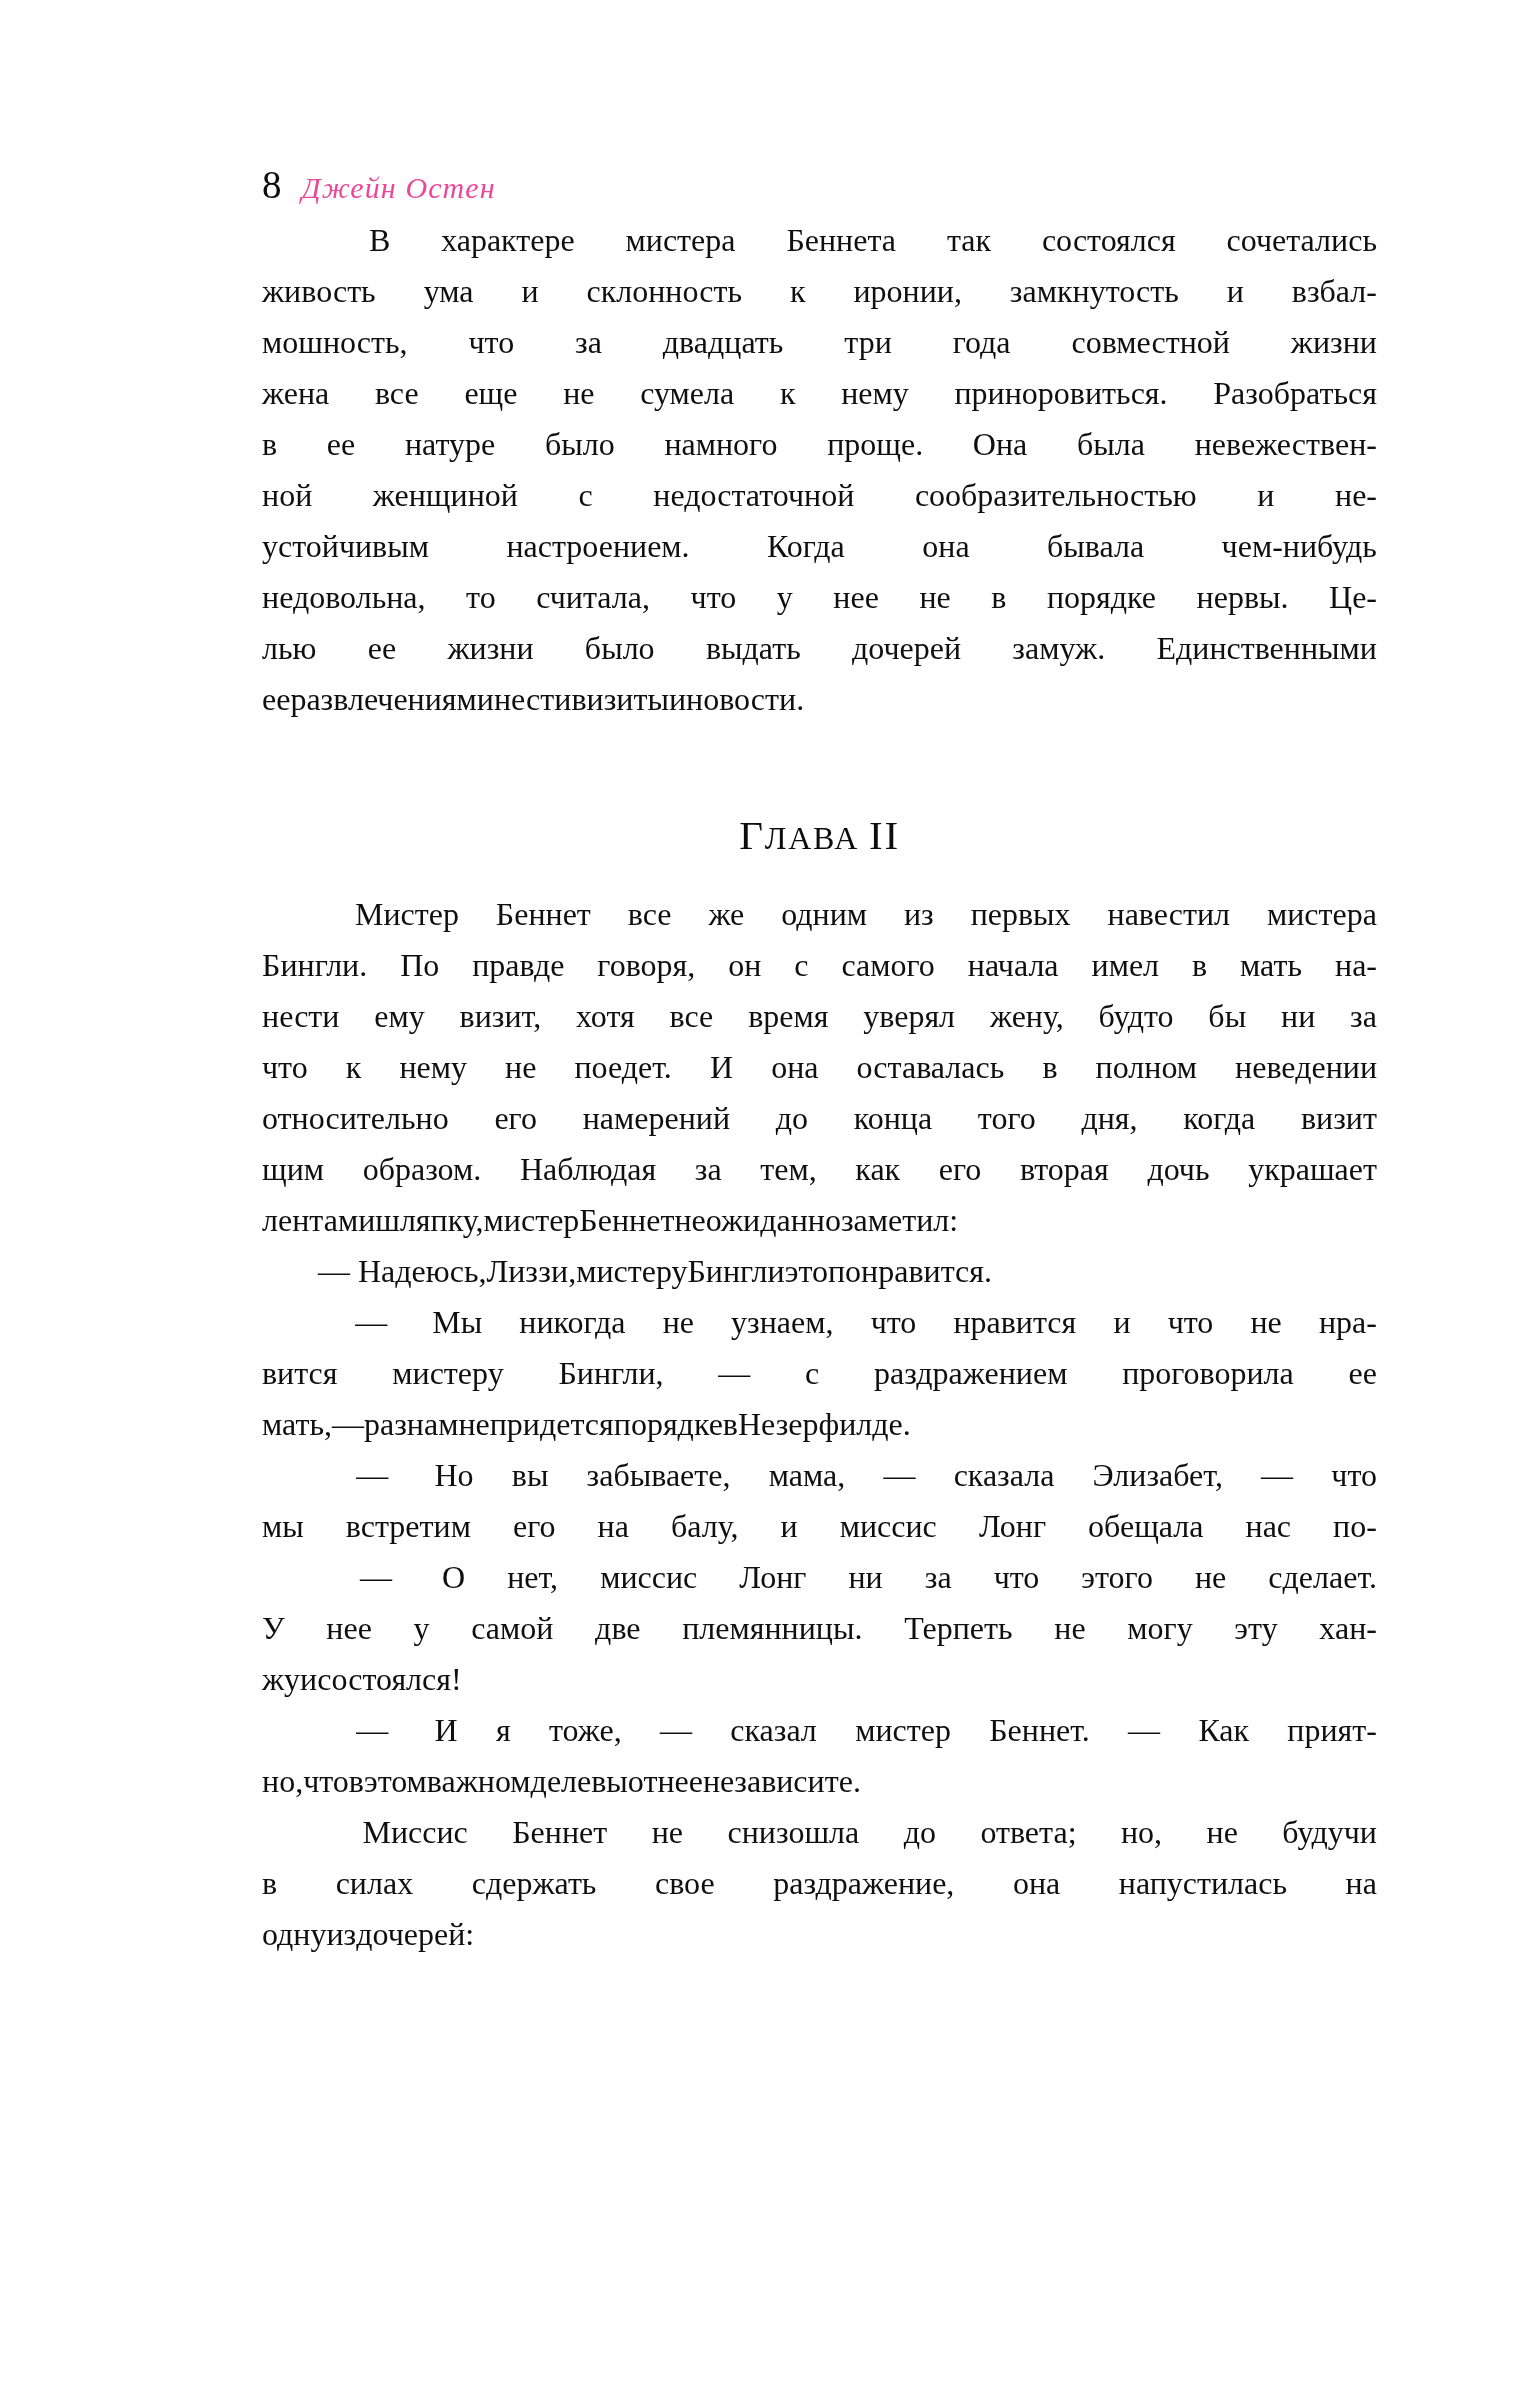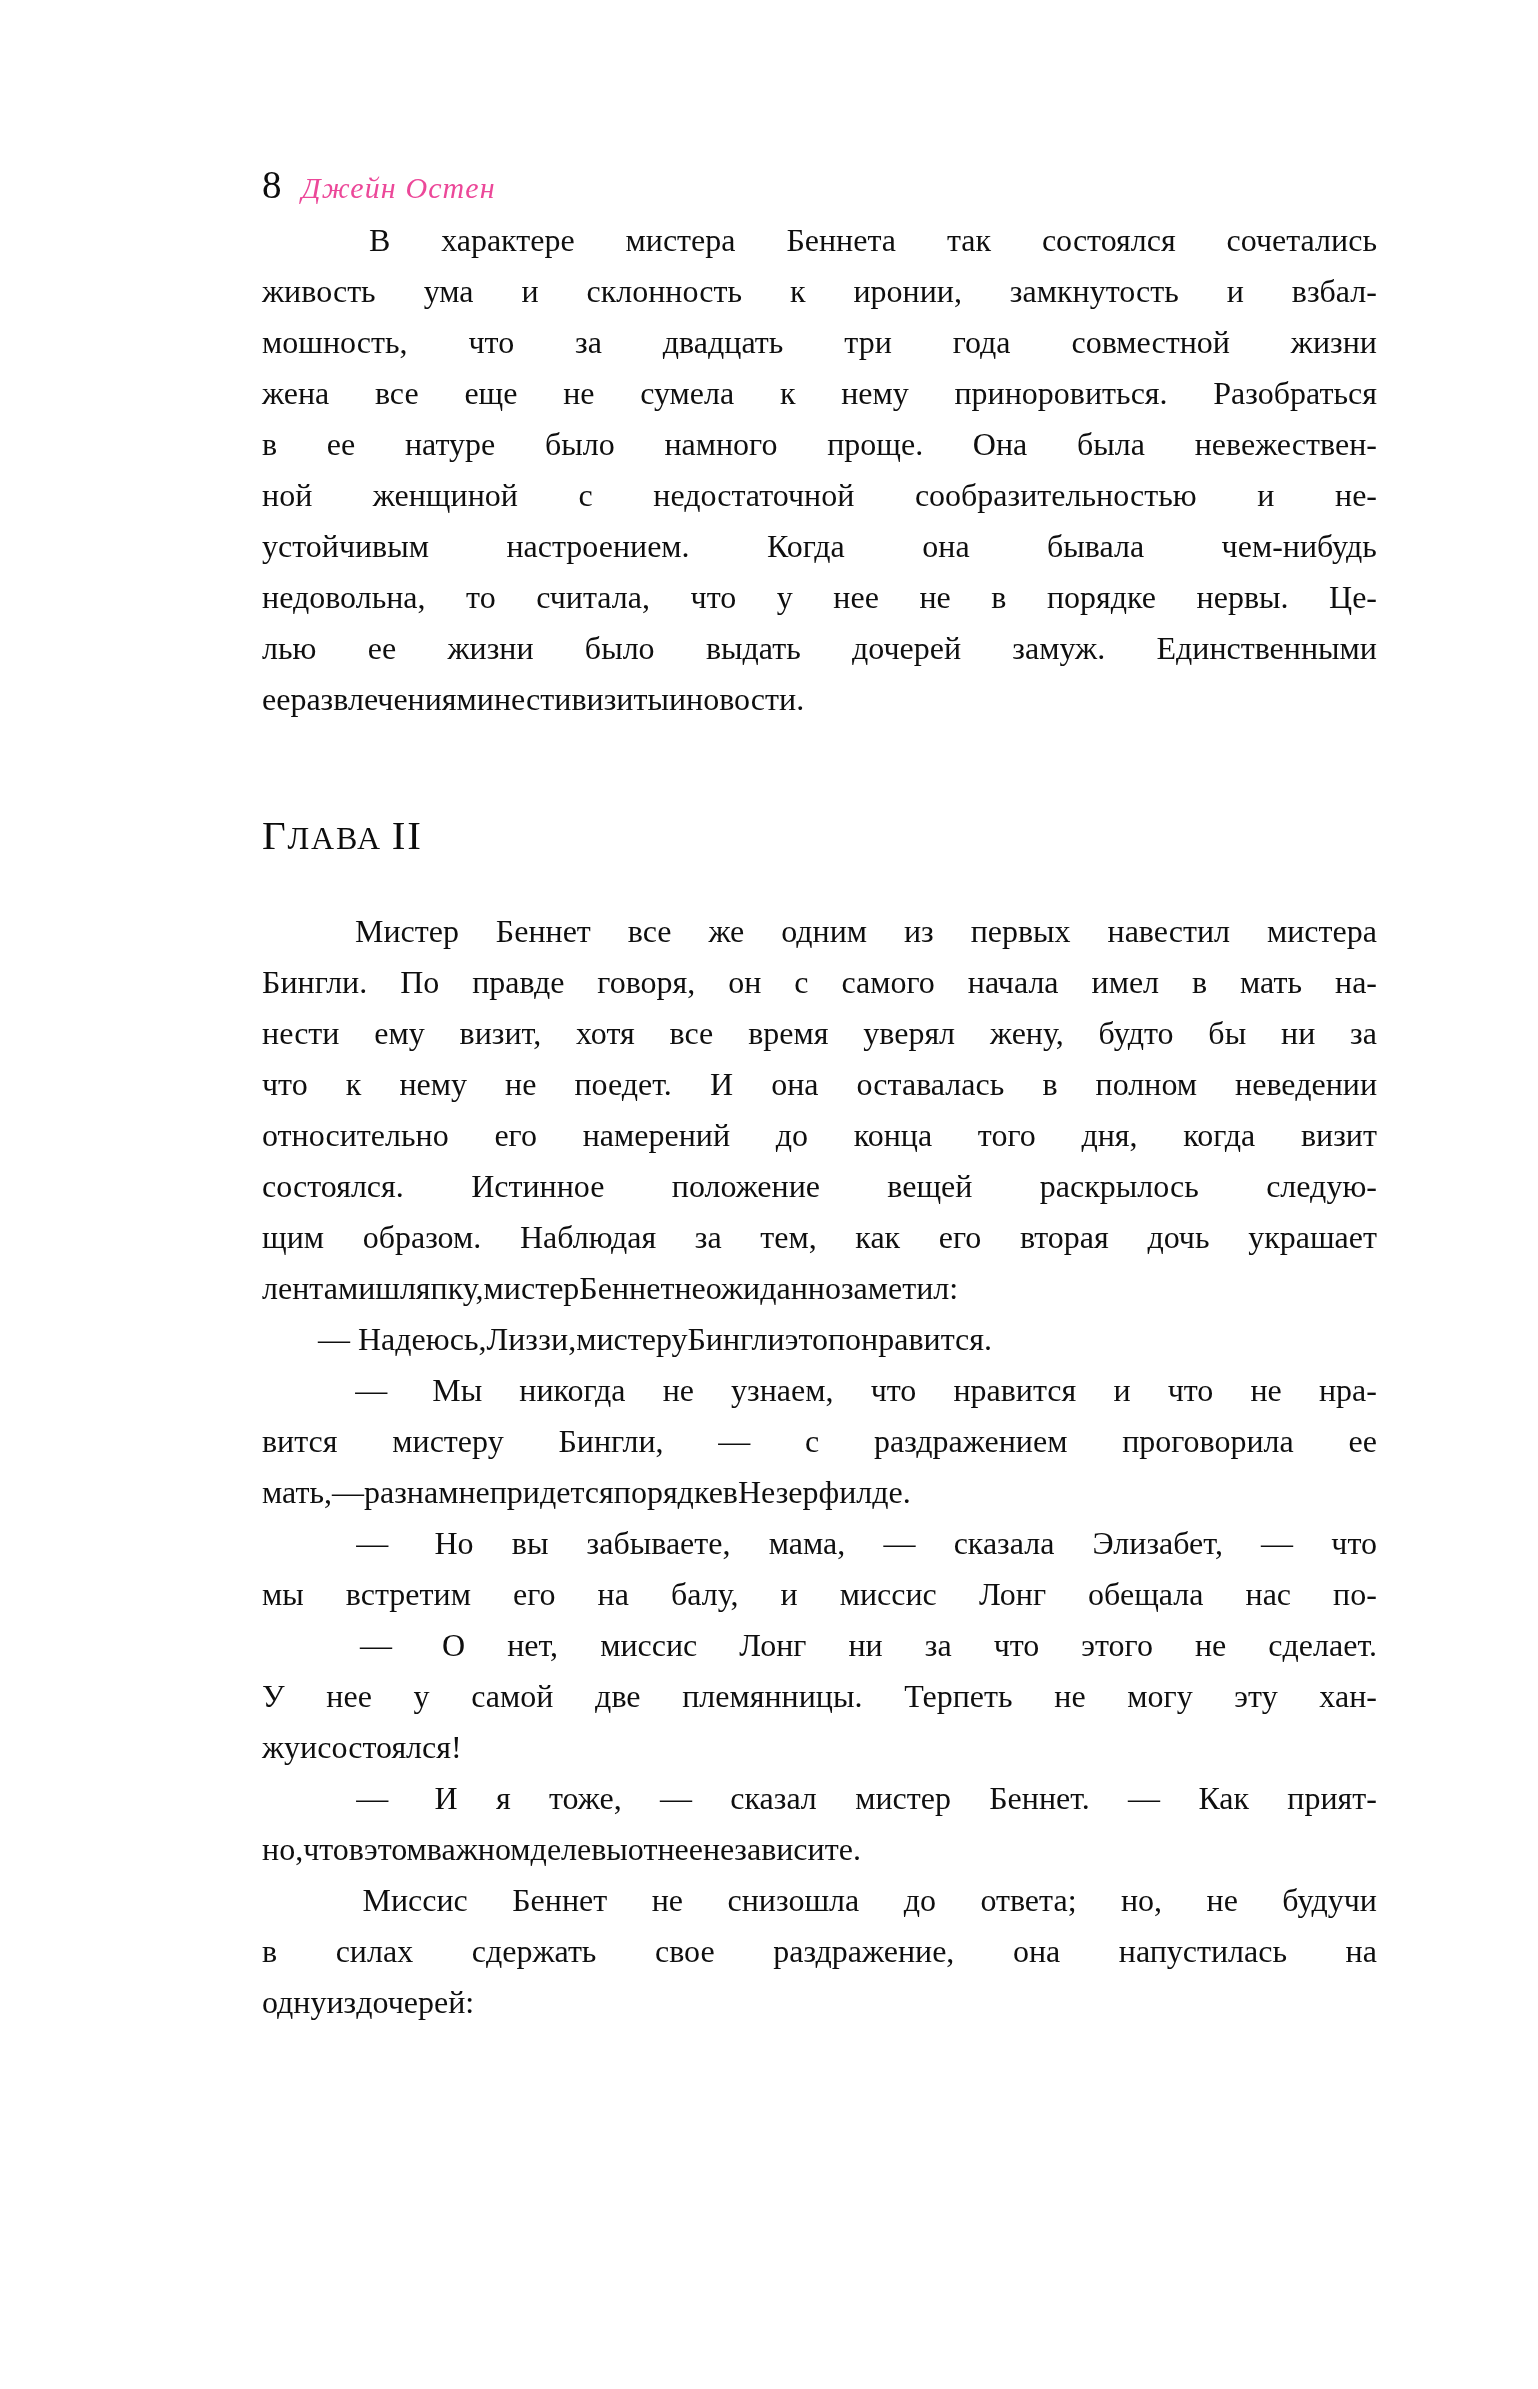--- a/index.html
+++ b/index.html
@@ -72,23 +72,23 @@
     display: inline-block;
   }
   .ind-spacer {
     display: inline-block;
     width: 56px;
     flex: 0 0 auto;
   }
 
   
   .chapter {
-    text-align: left;
+    text-align: center;
     margin-top: 86px;
-    margin-bottom: 47px;
+    margin-bottom: 30px;
     white-space: nowrap;
   }
   .chapter .cap {
     font-size: 41px;
     letter-spacing: 1.8px;
     color: #0d0d0d;
   }
   .chapter .sc {
     font-size: 32px;
     letter-spacing: 1.8px;
@@ -130,21 +130,20 @@
       <span class="cap">Г</span><span class="sc">ЛАВА</span><span class="sc"> </span><span class="num">II</span>
     </div>
 
     <div id="para-rest-slot">
         <div class="para">
           <div class="ln just"><span class="ind-spacer"></span><span class="w">Мистер</span><span class="w">Беннет</span><span class="w">все</span><span class="w">же</span><span class="w">одним</span><span class="w">из</span><span class="w">первых</span><span class="w">навестил</span><span class="w">мистера</span></div>
           <div class="ln just"><span class="w">Бингли.</span><span class="w">По</span><span class="w">правде</span><span class="w">говоря,</span><span class="w">он</span><span class="w">с</span><span class="w">самого</span><span class="w">начала</span><span class="w">имел</span><span class="w">в</span><span class="w">мать</span><span class="w">на-</span></div>
           <div class="ln just"><span class="w">нести</span><span class="w">ему</span><span class="w">визит,</span><span class="w">хотя</span><span class="w">все</span><span class="w">время</span><span class="w">уверял</span><span class="w">жену,</span><span class="w">будто</span><span class="w">бы</span><span class="w">ни</span><span class="w">за</span></div>
           <div class="ln just"><span class="w">что</span><span class="w">к</span><span class="w">нему</span><span class="w">не</span><span class="w">поедет.</span><span class="w">И</span><span class="w">она</span><span class="w">оставалась</span><span class="w">в</span><span class="w">полном</span><span class="w">неведении</span></div>
           <div class="ln just"><span class="w">относительно</span><span class="w">его</span><span class="w">намерений</span><span class="w">до</span><span class="w">конца</span><span class="w">того</span><span class="w">дня,</span><span class="w">когда</span><span class="w">визит</span></div>
-          <div class="ln just"><span class="w">состоялся.</span><span class="w">Истинное</span><span class="w">положение</span><span class="w">вещей</span><span class="w">раскрылось</span><span class="w">следую-</span></div>
           <div class="ln just"><span class="w">щим</span><span class="w">образом.</span><span class="w">Наблюдая</span><span class="w">за</span><span class="w">тем,</span><span class="w">как</span><span class="w">его</span><span class="w">вторая</span><span class="w">дочь</span><span class="w">украшает</span></div>
           <div class="ln flush"><span class="w">лентами</span><span class="w">шляпку,</span><span class="w">мистер</span><span class="w">Беннет</span><span class="w">неожиданно</span><span class="w">заметил:</span></div>
         </div>
         <div class="para">
           <div class="ln flush"><span class="ind-spacer"></span><span class="w">—</span><span class="w"> Надеюсь,</span><span class="w">Лиззи,</span><span class="w">мистеру</span><span class="w">Бингли</span><span class="w">это</span><span class="w">понравится.</span></div>
         </div>
         <div class="para">
           <div class="ln just"><span class="ind-spacer"></span><span class="w">—</span><span class="w"> Мы</span><span class="w">никогда</span><span class="w">не</span><span class="w">узнаем,</span><span class="w">что</span><span class="w">нравится</span><span class="w">и</span><span class="w">что</span><span class="w">не</span><span class="w">нра-</span></div>
           <div class="ln just"><span class="w">вится</span><span class="w">мистеру</span><span class="w">Бингли,</span><span class="w">—</span><span class="w">с</span><span class="w">раздражением</span><span class="w">проговорила</span><span class="w">ее</span></div>
           <div class="ln flush"><span class="w">мать,</span><span class="w">—</span><span class="w">раз</span><span class="w">нам</span><span class="w">не</span><span class="w">придется</span><span class="w">порядке</span><span class="w">в</span><span class="w">Незерфилде.</span></div>

